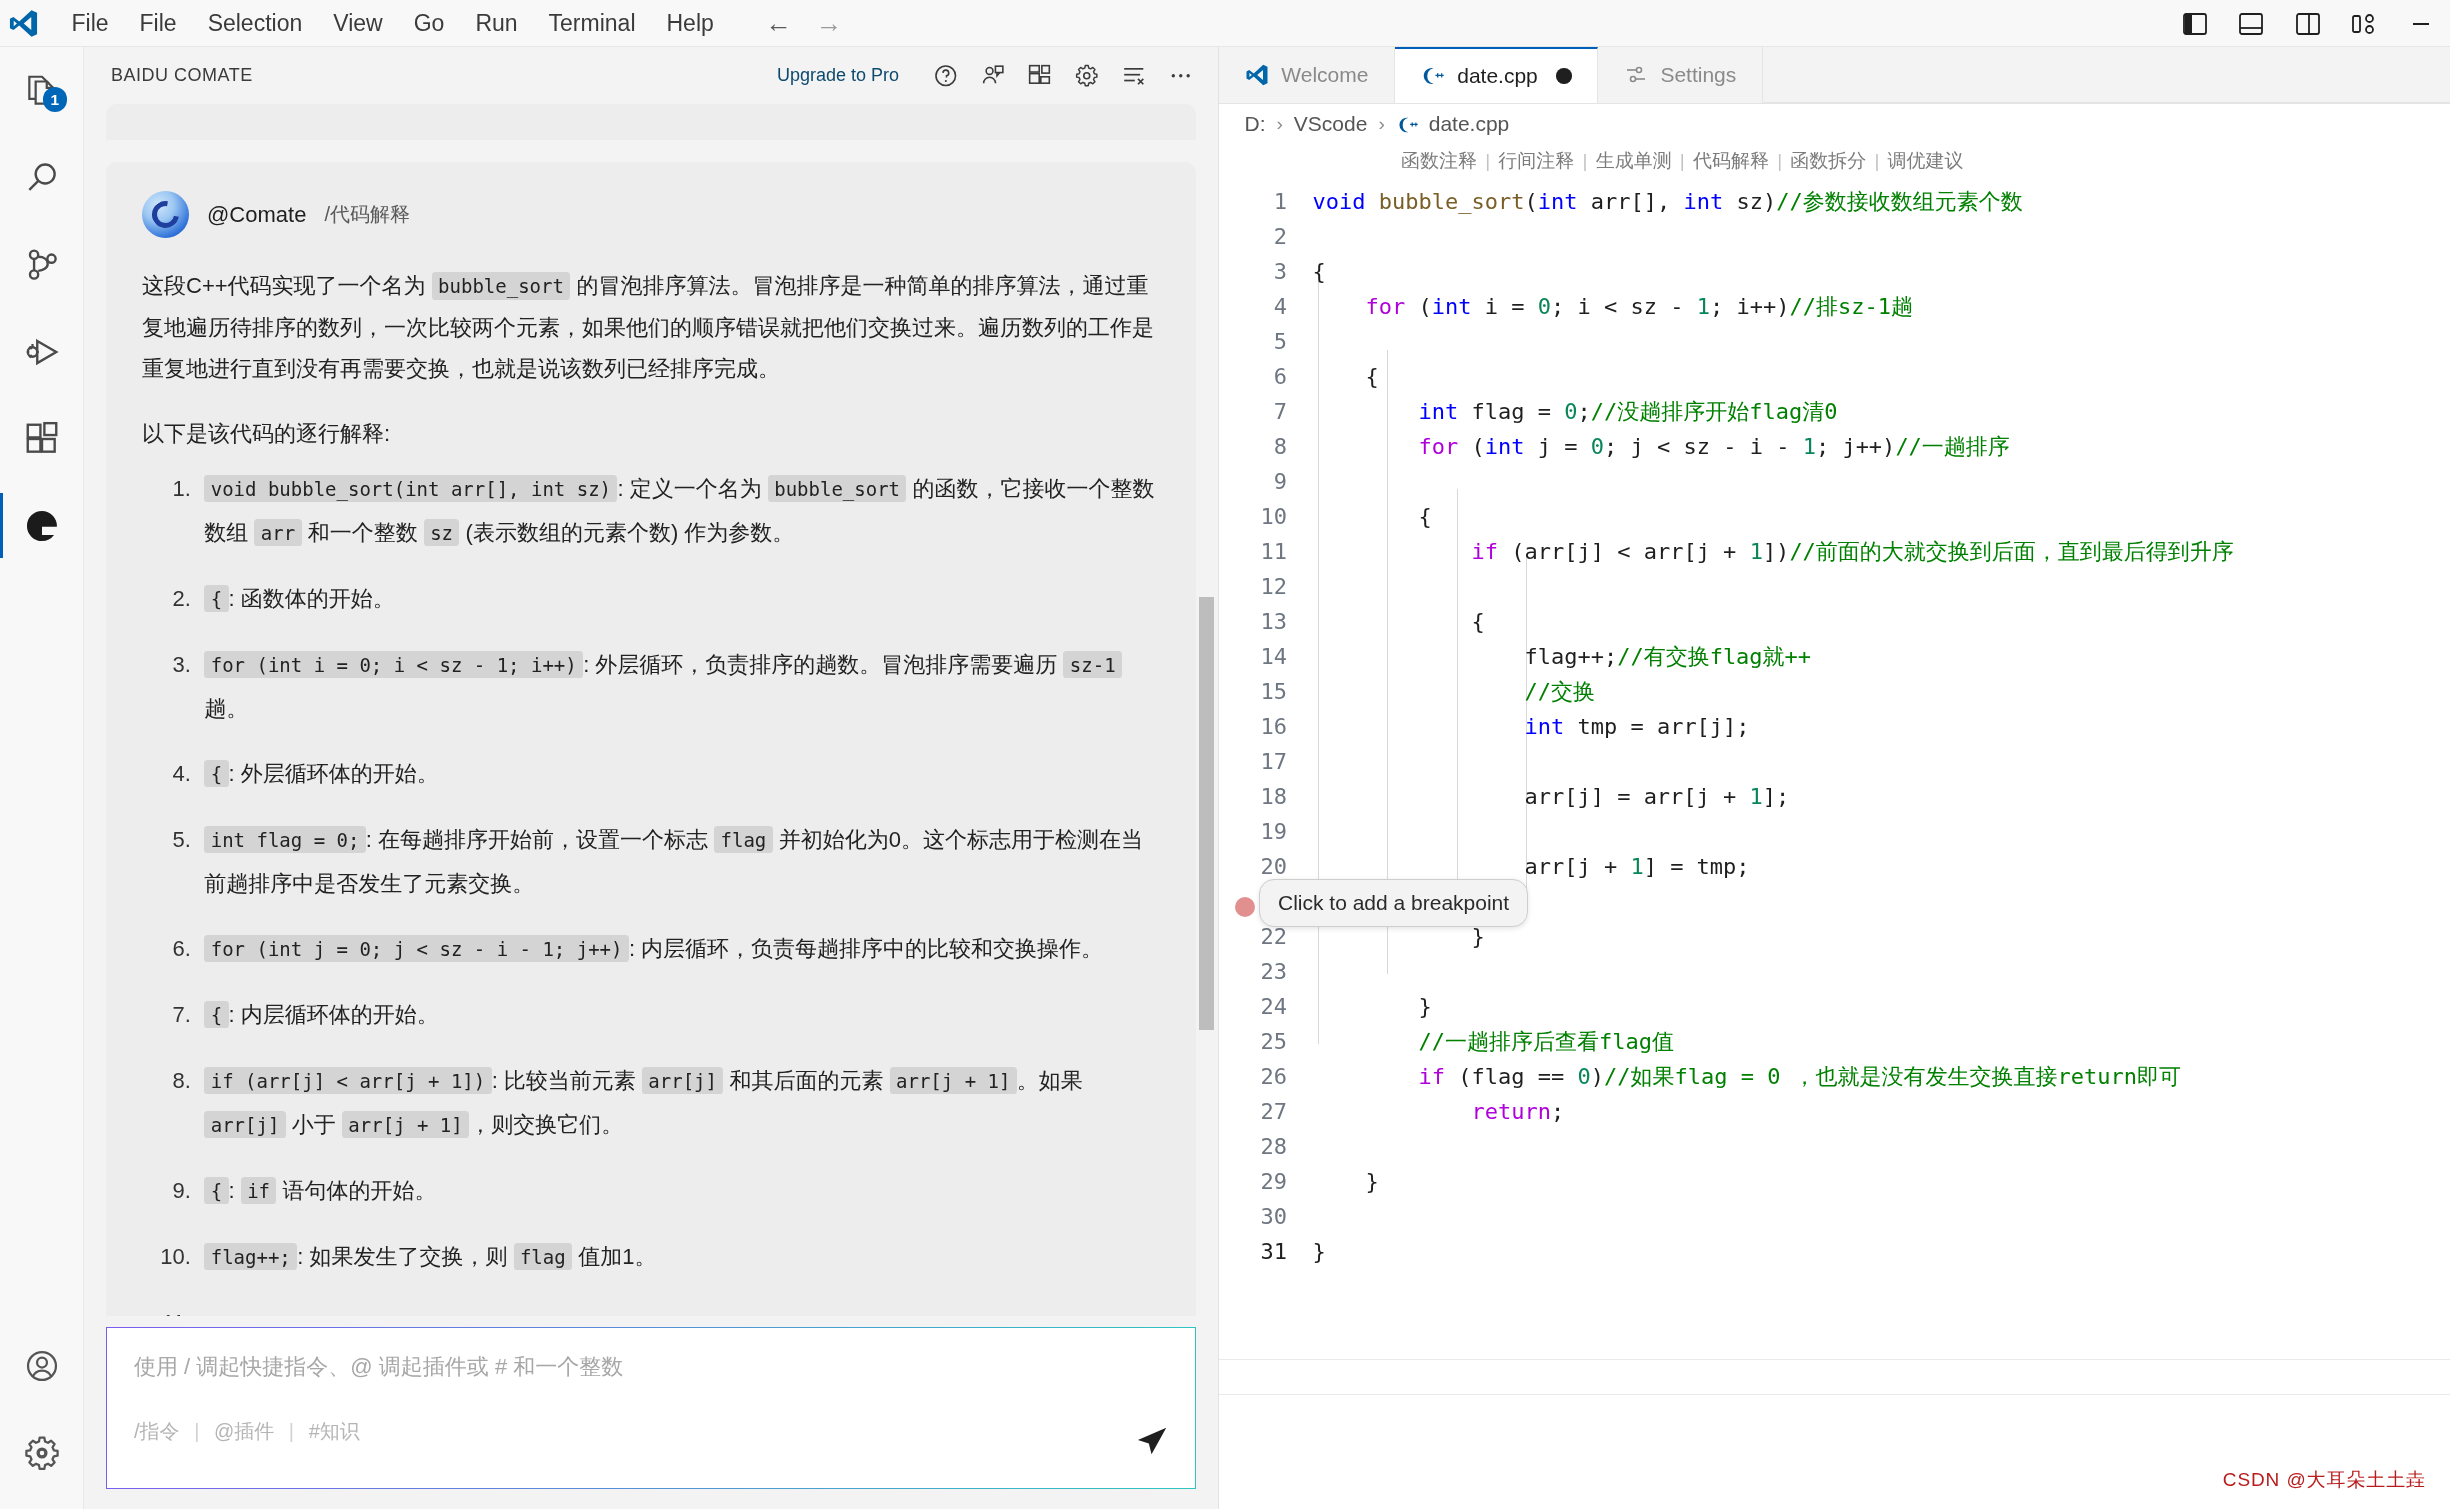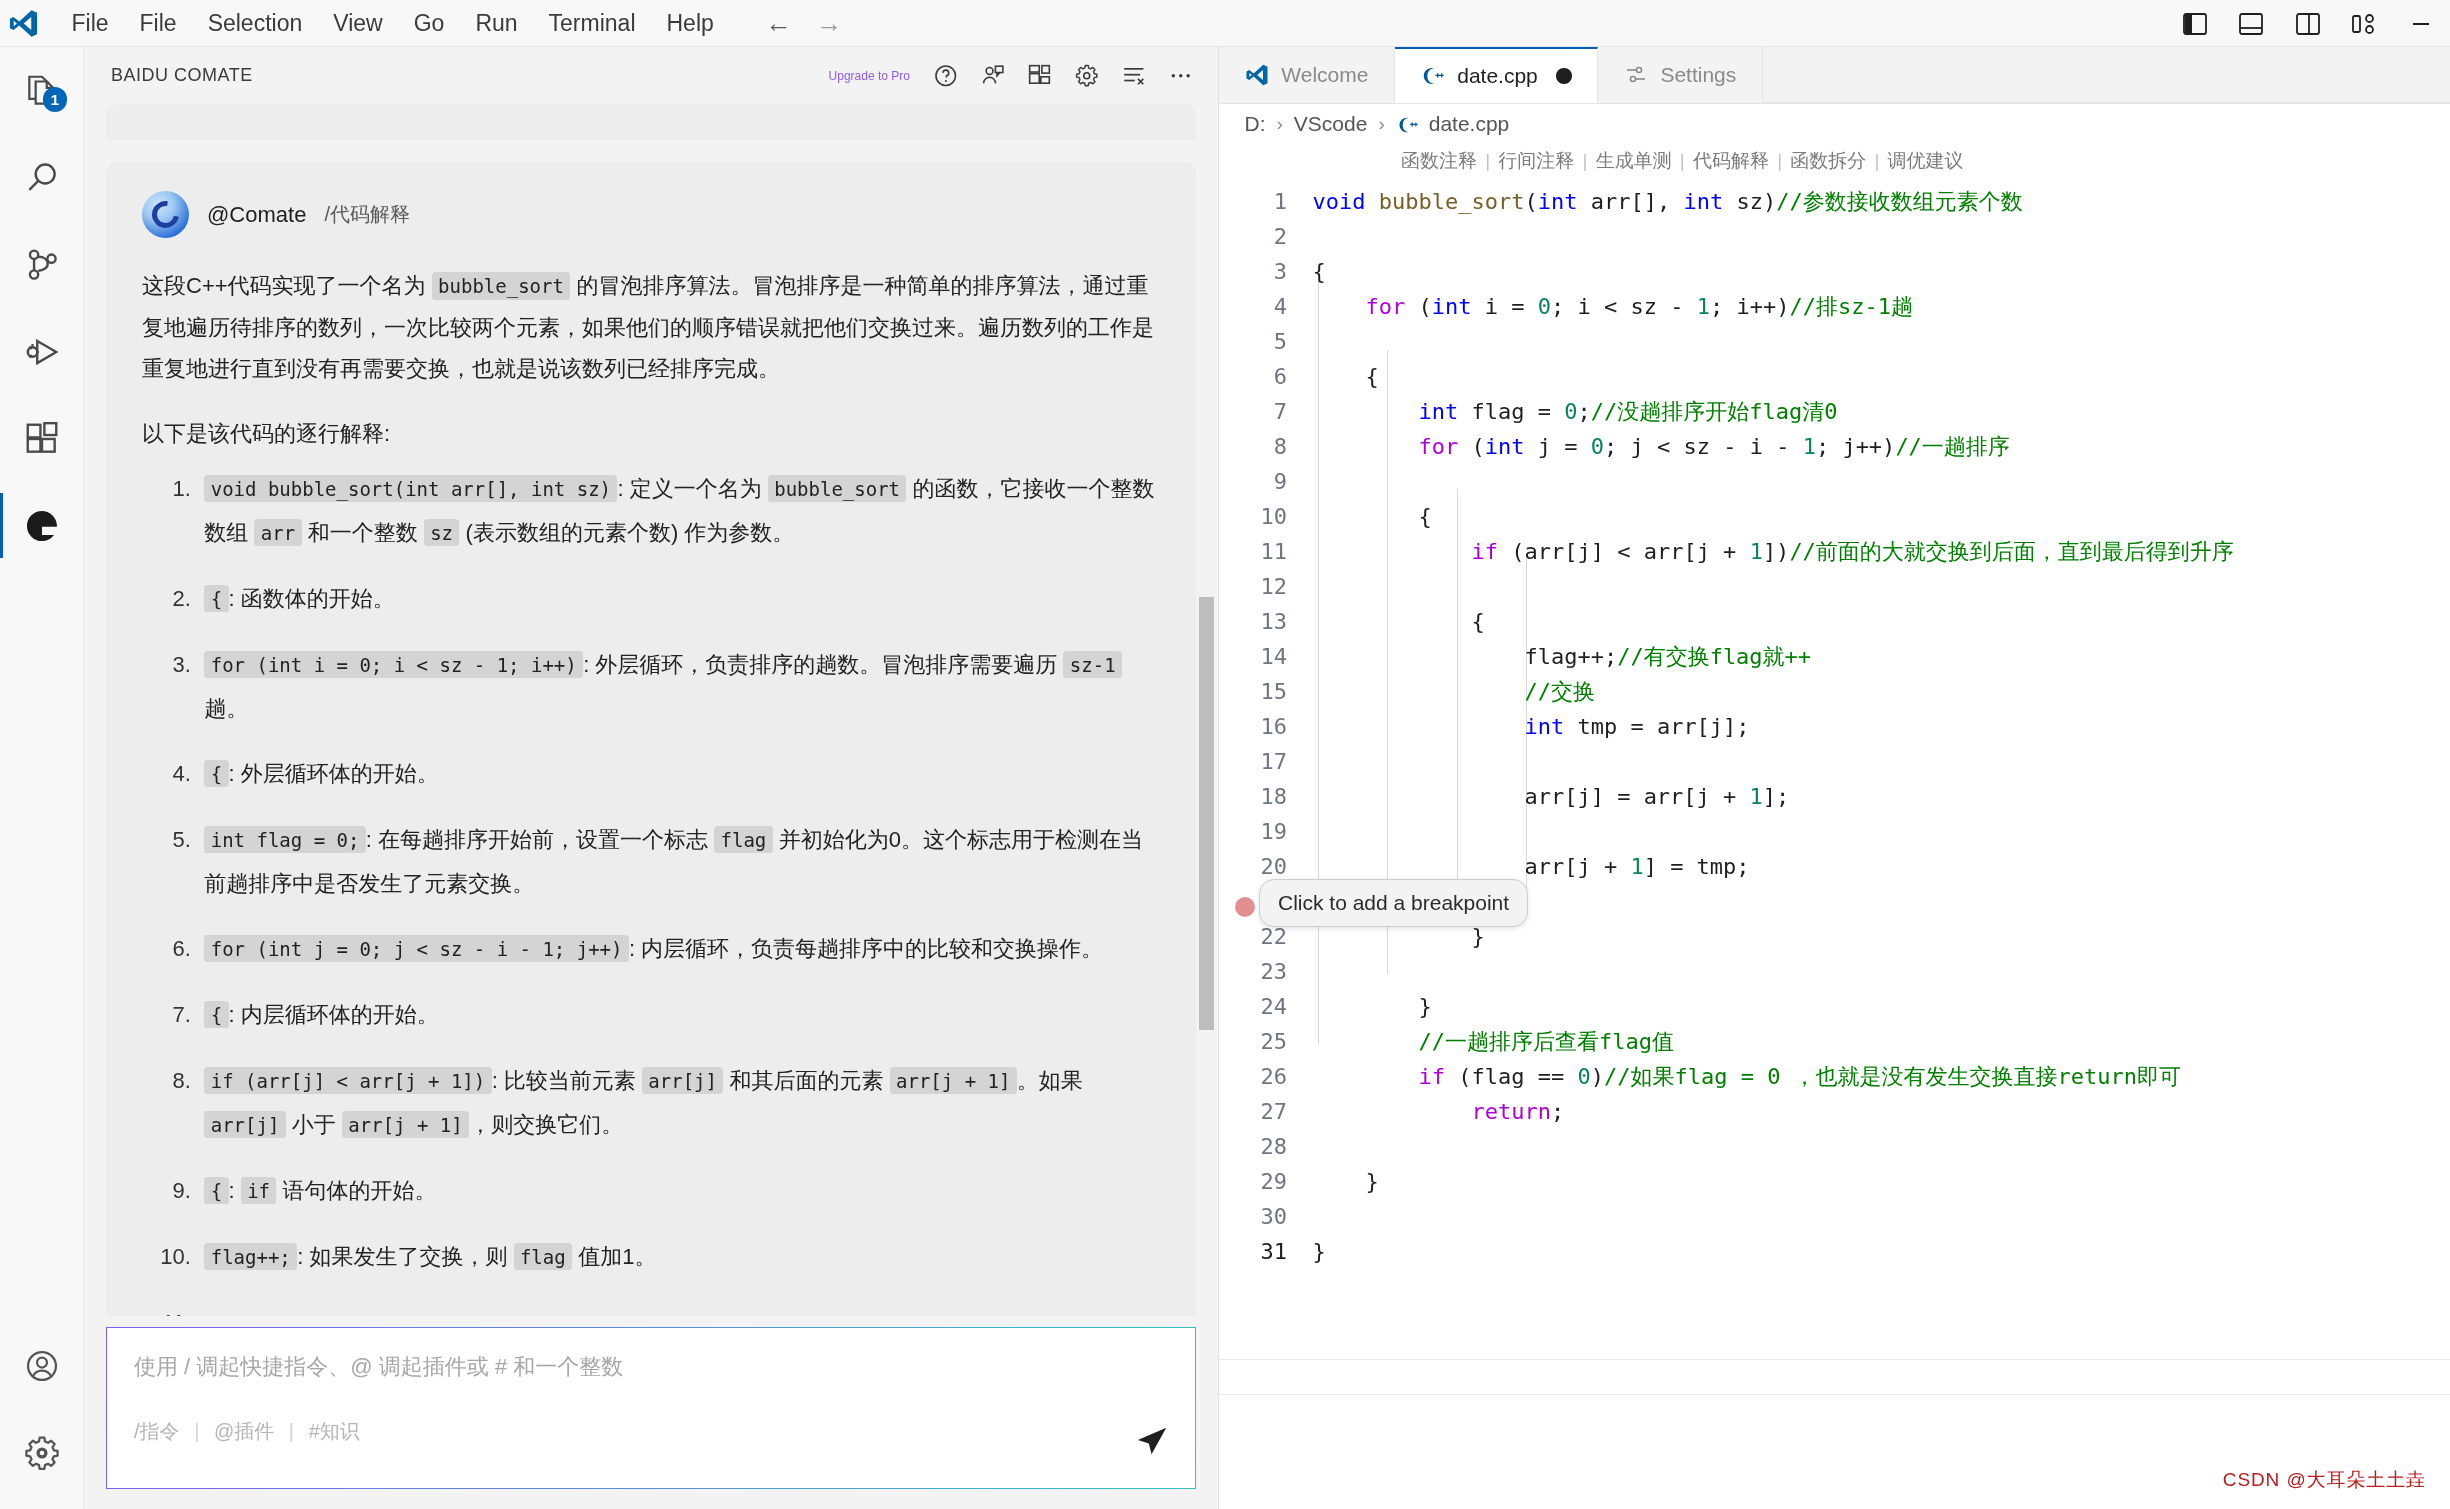--- a/index.html
+++ b/index.html
@@ -80,21 +80,21 @@
     flex: none; position: relative; border-right: 0.9px solid #e2e2e2;
   }
   .sp-header {
     height: 57px; display: flex; align-items: center;
     padding: 0 24px 0 27px; flex: none; gap: 32px;
   }
   .sp-title {
     font-size: 18px; color: #3b3b3b; letter-spacing: 0.5px; font-weight: 400;
   }
   .sp-actions { margin-left: auto; display: flex; align-items: center; gap: 20px; }
-  .upgrade-link { font-size: 12px; color: #8b5cf6; cursor: pointer; margin-right: 2px;}
+  .upgrade-link { font-size: 18px; color: #0c4a6e; cursor: pointer; margin-right: 13px;}
   .sp-icn { width: 27px; height: 27px; display:flex; align-items:center; justify-content:center; cursor:pointer;}
 
   
   .chat-area {
     flex: 1; position: relative; overflow: hidden;
     padding: 0 22px;
   }
   .chat-card {
     background: #ededed; border-radius: 11px;
     margin-top: 0px; padding: 29px 36px 27px 36px;

